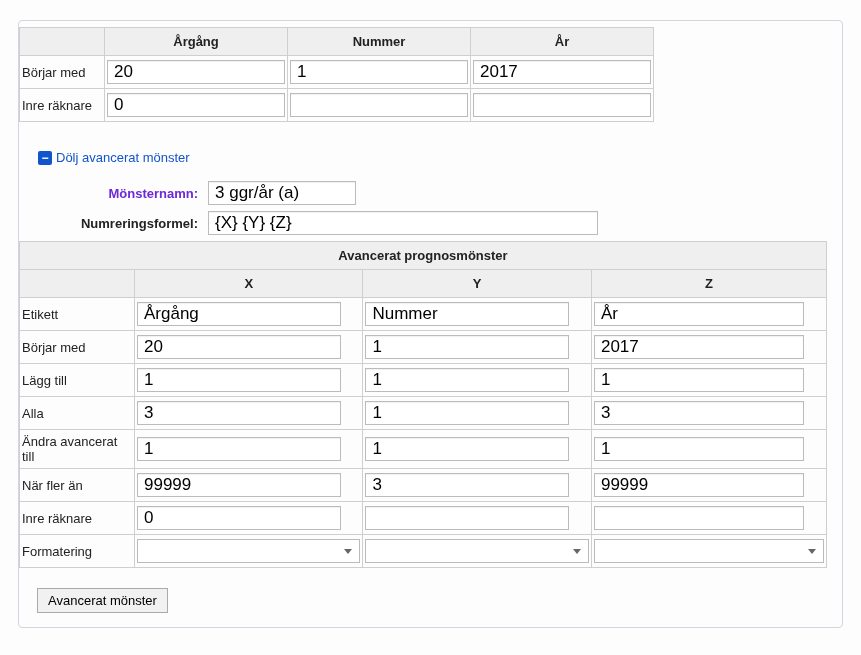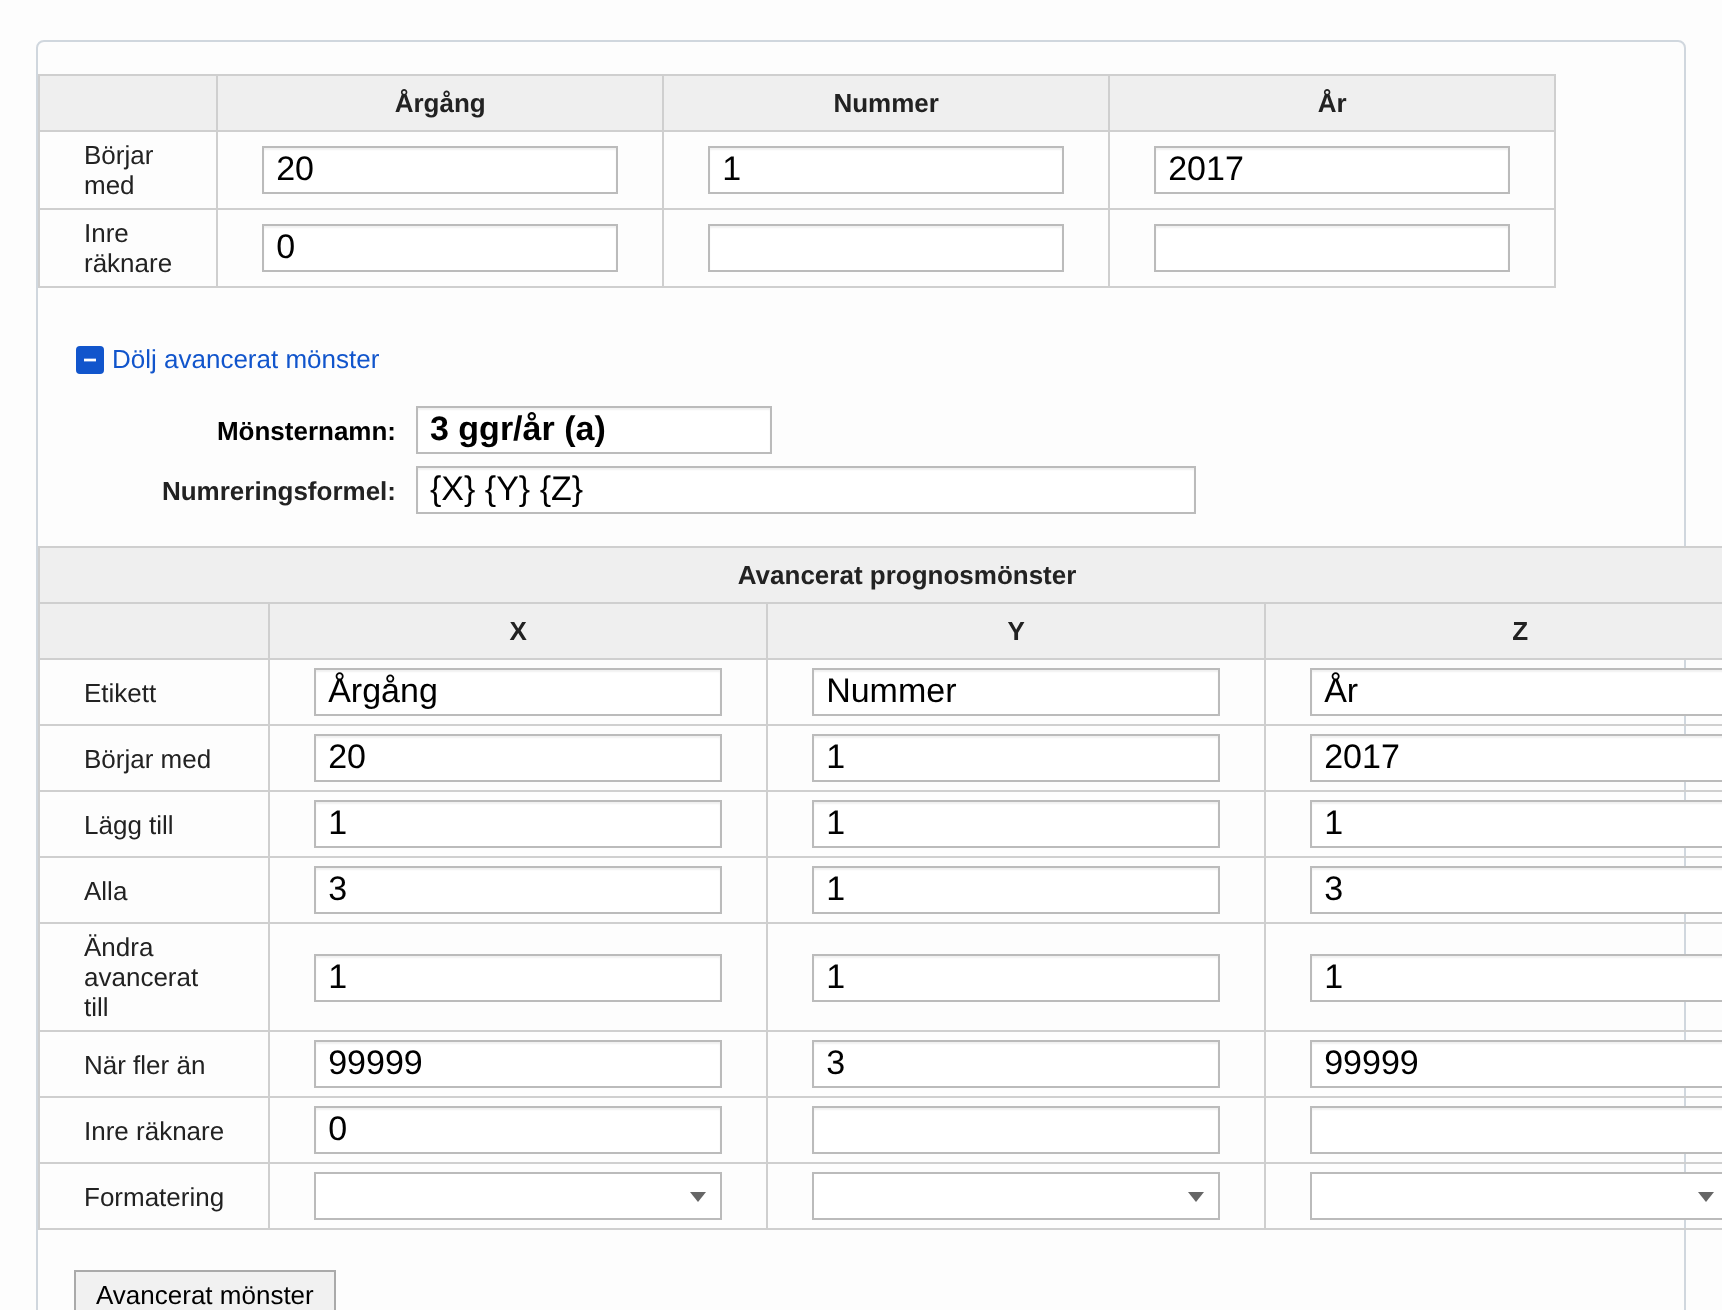--- a/index.html
+++ b/index.html
@@ -12,25 +12,25 @@
     color: #222;
   }
   .container {
     border: 1px solid #d0d7de;
     border-radius: 4px;
     padding: 0 0 14px 0;
     background: #fdfdfd;
   }
   table.data {
     border-collapse: collapse;
-    margin: 16px 0 10px 0;
+    margin: 6px 0 10px 0;
   }
   table.data th, table.data td {
     border: 1px solid #cfcfcf;
-    padding: 4px 22px;
+    padding: 4px 2px;
     text-align: left;
     vertical-align: middle;
   }
   table.data th {
     background: #efefef;
     font-weight: bold;
     text-align: center;
     padding: 6px 6px;
   }
   table.data th.caption {
@@ -78,22 +78,22 @@
     display: flex;
     align-items: center;
     margin: 6px 0;
   }
   .form-row label {
     width: 170px;
     text-align: right;
     padding-right: 10px;
     font-weight: bold;
   }
-  .form-row label.red { color: #000000; }
-  .pattern-name-input { width: 178px; font-weight: bold; }
+  .form-row label.red { color: #6d28d9; }
+  .pattern-name-input { width: 148px; }
   .formula-input { width: 390px; }
   .btn {
     background: #f1f1f1;
     border: 1px solid #aaa;
     padding: 4px 10px;
     font-size: 13px;
     font-family: inherit;
     cursor: pointer;
     margin-top: 10px;
   }

